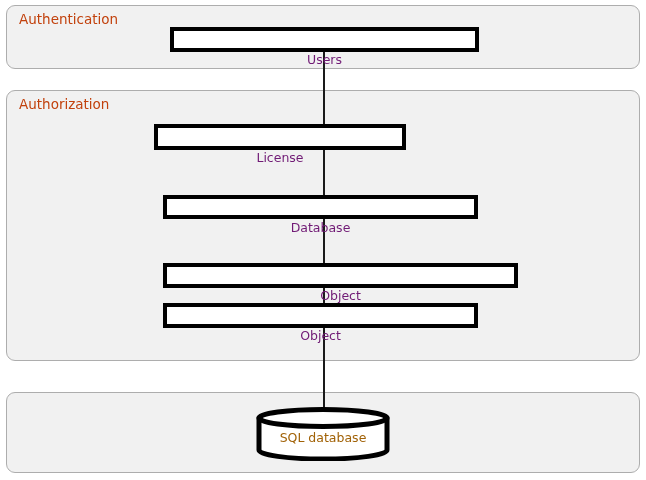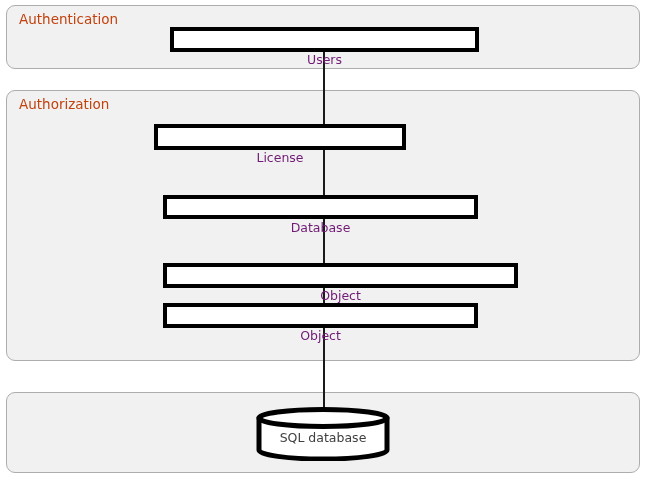--- a/index.html
+++ b/index.html
@@ -111,21 +111,21 @@
     top: 0;
     width: 136px;
     height: 54px;
     display: flex;
     align-items: center;
     justify-content: center;
     padding-top: 6px;
     box-sizing: border-box;
     font-size: 12.5px;
     line-height: 15px;
-    color: #404040;
+    color: #a16207;
     white-space: nowrap;
     pointer-events: none;
   }
 </style>
 </head>
 <body>
 
 <div id="canvas">
 
   <div class="group" id="auth-group">

